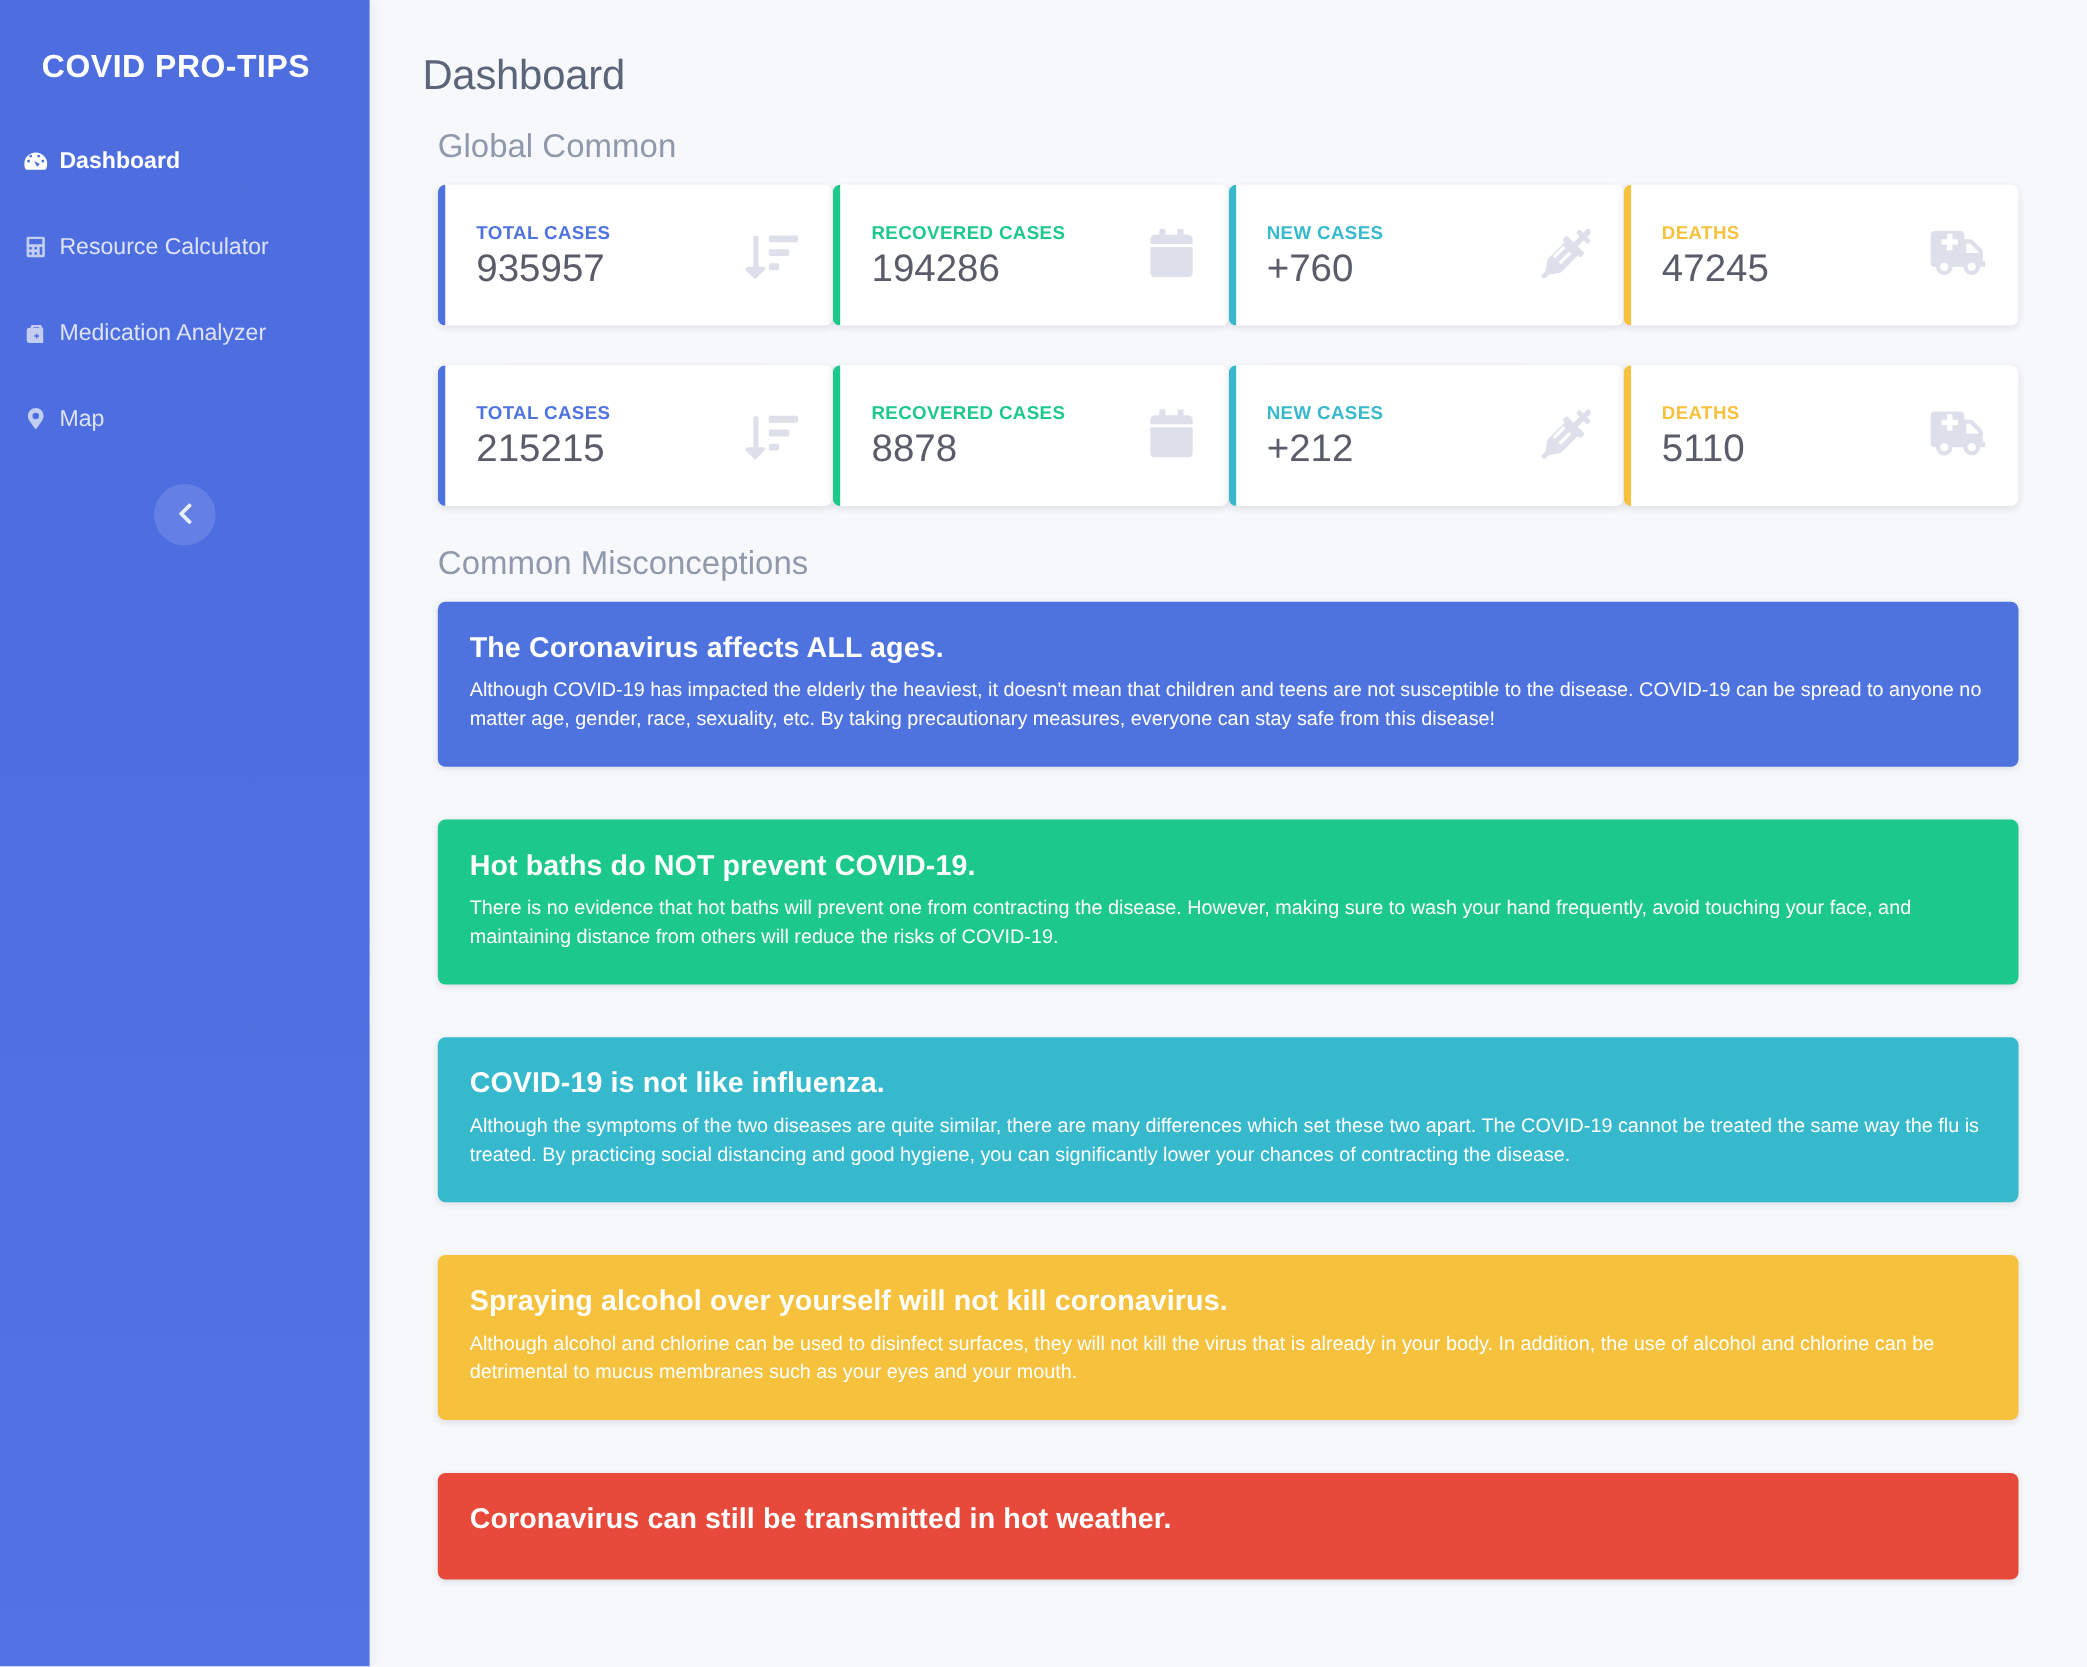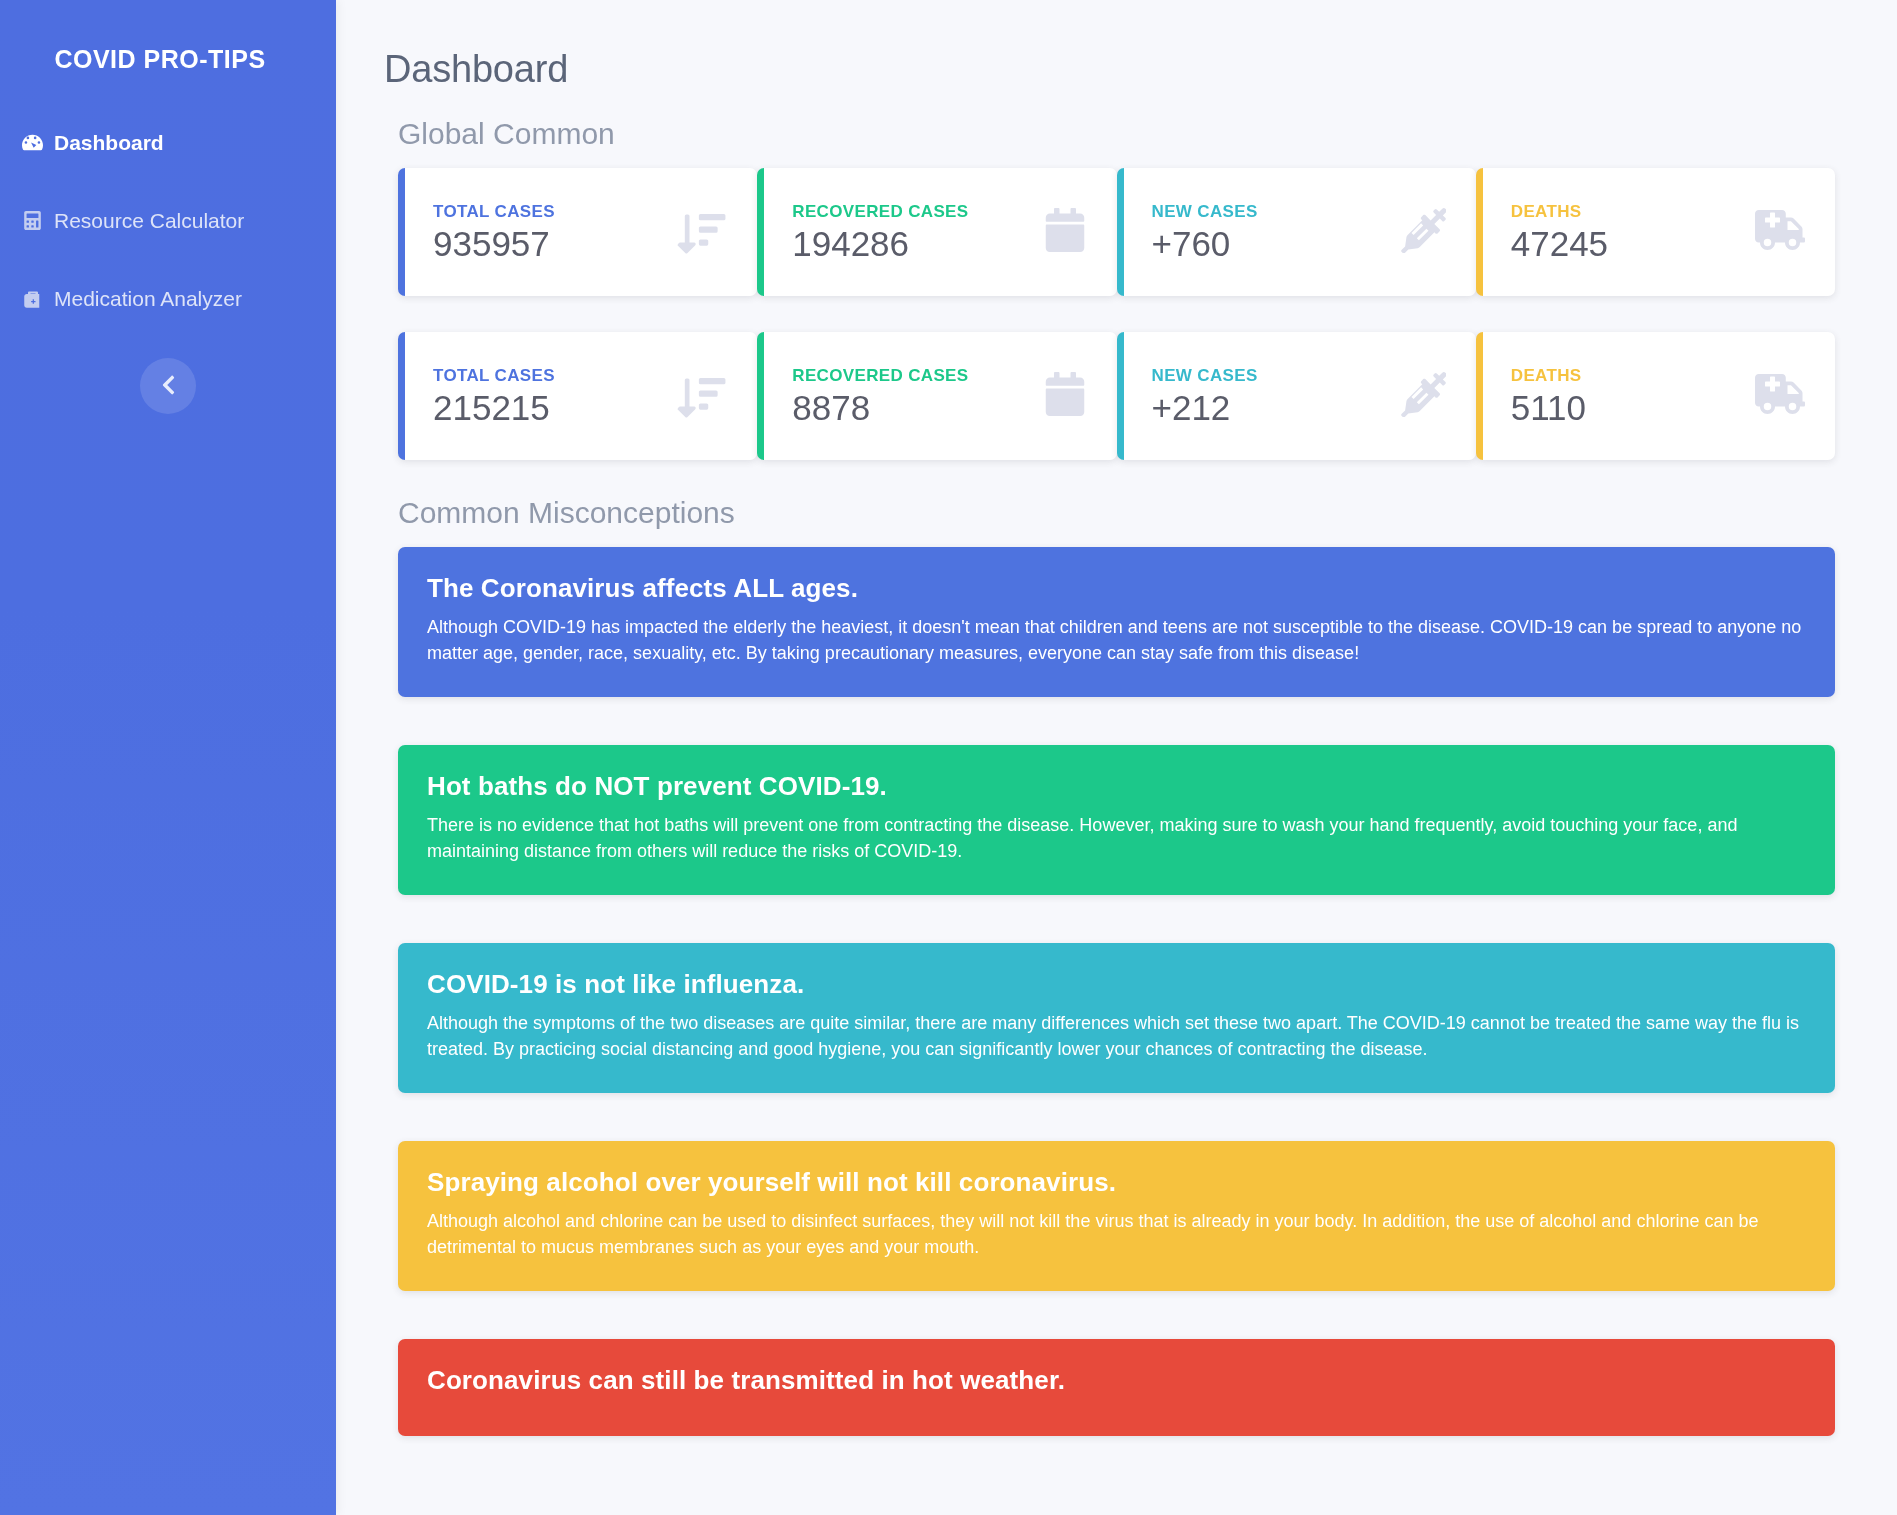--- a/index.html
+++ b/index.html
@@ -26,21 +26,21 @@
     min-width: 336px;
     height: 1515px;
     background: linear-gradient(180deg, #4e6ee0 0%, #4d6ee0 40%, #5273e3 100%);
     position: relative;
     padding-top: 30px;
     box-shadow: 2px 0 10px rgba(0,0,0,0.06);
   }
 
   .brand {
     color: #ffffff;
-    font-size: 25px;
+    font-size: 29px;
     font-weight: bold;
     letter-spacing: 0.5px;
     text-align: center;
     padding: 15px 26px 0 10px;
     user-select: none;
   }
 
   .nav {
     margin-top: 50px;
   }
@@ -221,20 +221,28 @@
 
       <a class="nav-item">
         <span class="nav-icon">
           <svg viewBox="0 0 512 512" width="20" height="20">
               <path d="M96 480h320V128h-32V96c0-17.7-14.3-32-32-32H160c-17.7 0-32 14.3-32 32v32H96c-35.3 0-64 28.7-64 64v224c0 35.3 28.7 64 64 64zM192 112h128v16H192v-16zm128 192v32h-40v40h-32v-40h-40v-32h40v-40h32v40h40z"></path>
             </svg>
         </span>
         <span class="nav-label">Medication Analyzer</span>
       </a>
 
+      <a class="nav-item">
+        <span class="nav-icon">
+          <svg viewBox="0 0 384 512" width="17" height="19">
+              <path d="M172.3 501.7C27 291 0 269.4 0 192 0 86 86 0 192 0s192 86 192 192c0 77.4-27 99-172.3 309.7a24 24 0 0 1-39.4 0zM192 272a80 80 0 1 0 0-160 80 80 0 0 0 0 160z"></path>
+            </svg>
+        </span>
+        <span class="nav-label">Map</span>
+      </a>
 
     </nav>
 
     <div class="collapse-wrap">
       <button class="collapse-btn">
         <span>
           <svg viewBox="0 0 320 512" width="17" height="22">
               <path d="M34.5 239L228.9 44.7c9.4-9.3 24.6-9.3 33.9 0l22.7 22.7c9.4 9.3 9.4 24.5 0 33.9L130.9 256l154.6 154.7c9.4 9.4 9.4 24.6 0 33.9l-22.7 22.7c-9.4 9.4-24.6 9.4-33.9 0L34.5 273c-9.4-9.4-9.4-24.6 0-34z"></path>
             </svg>
         </span>

